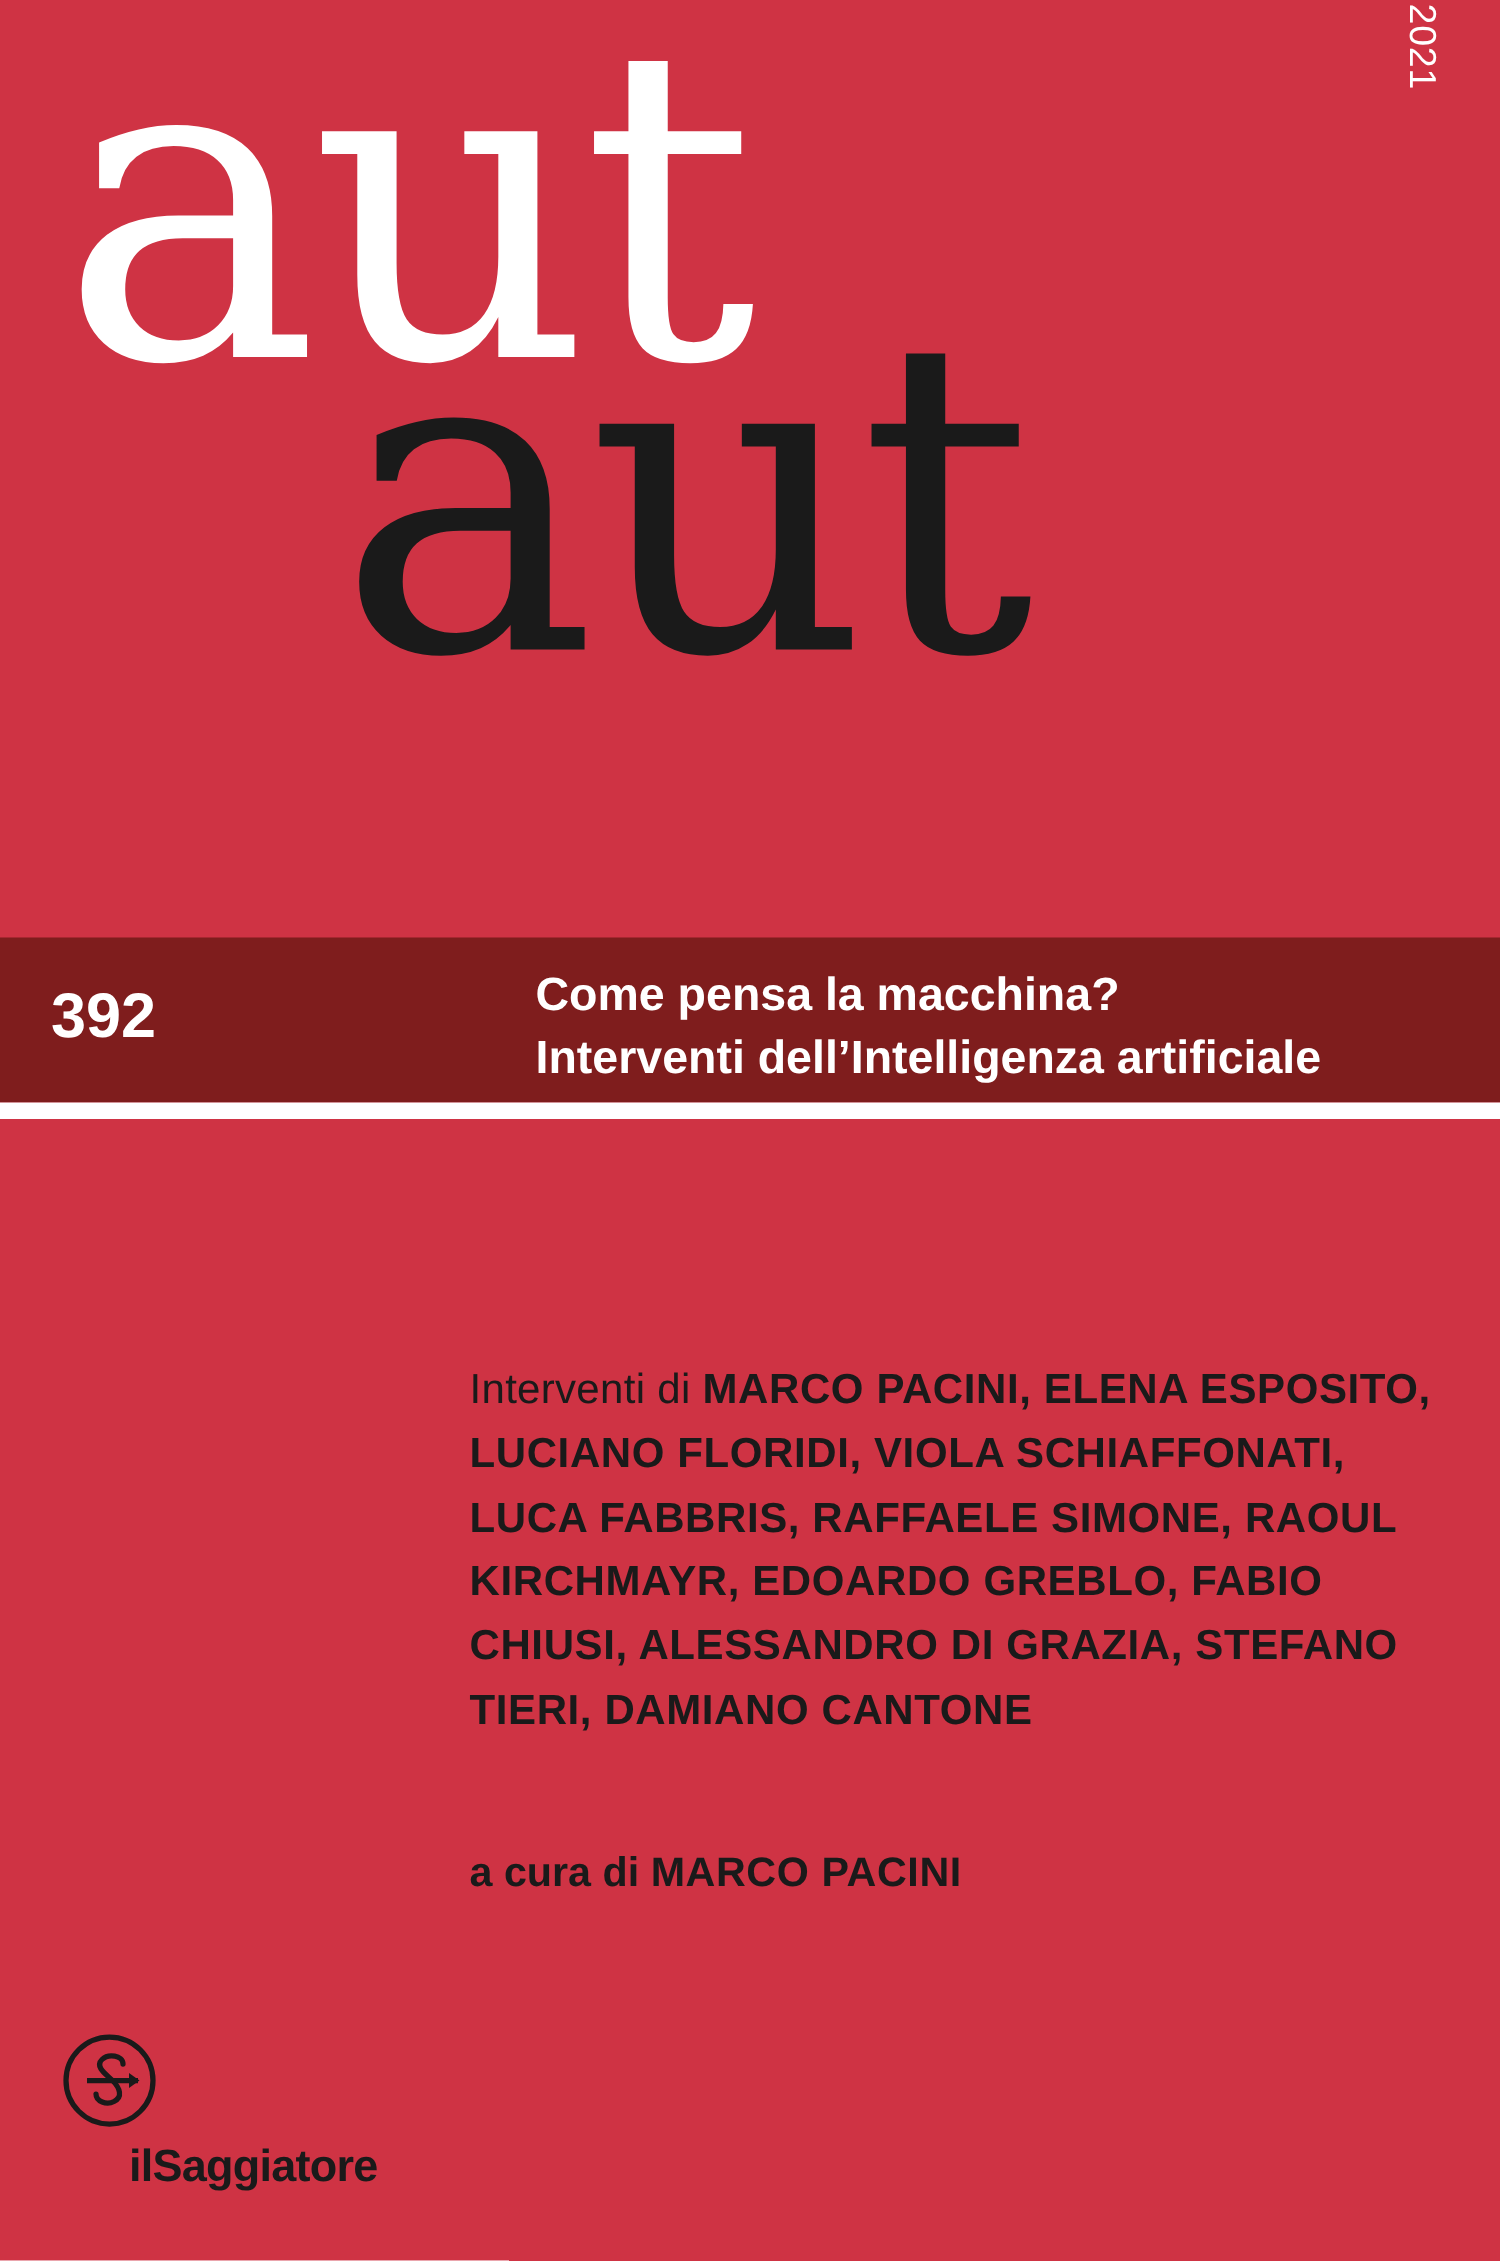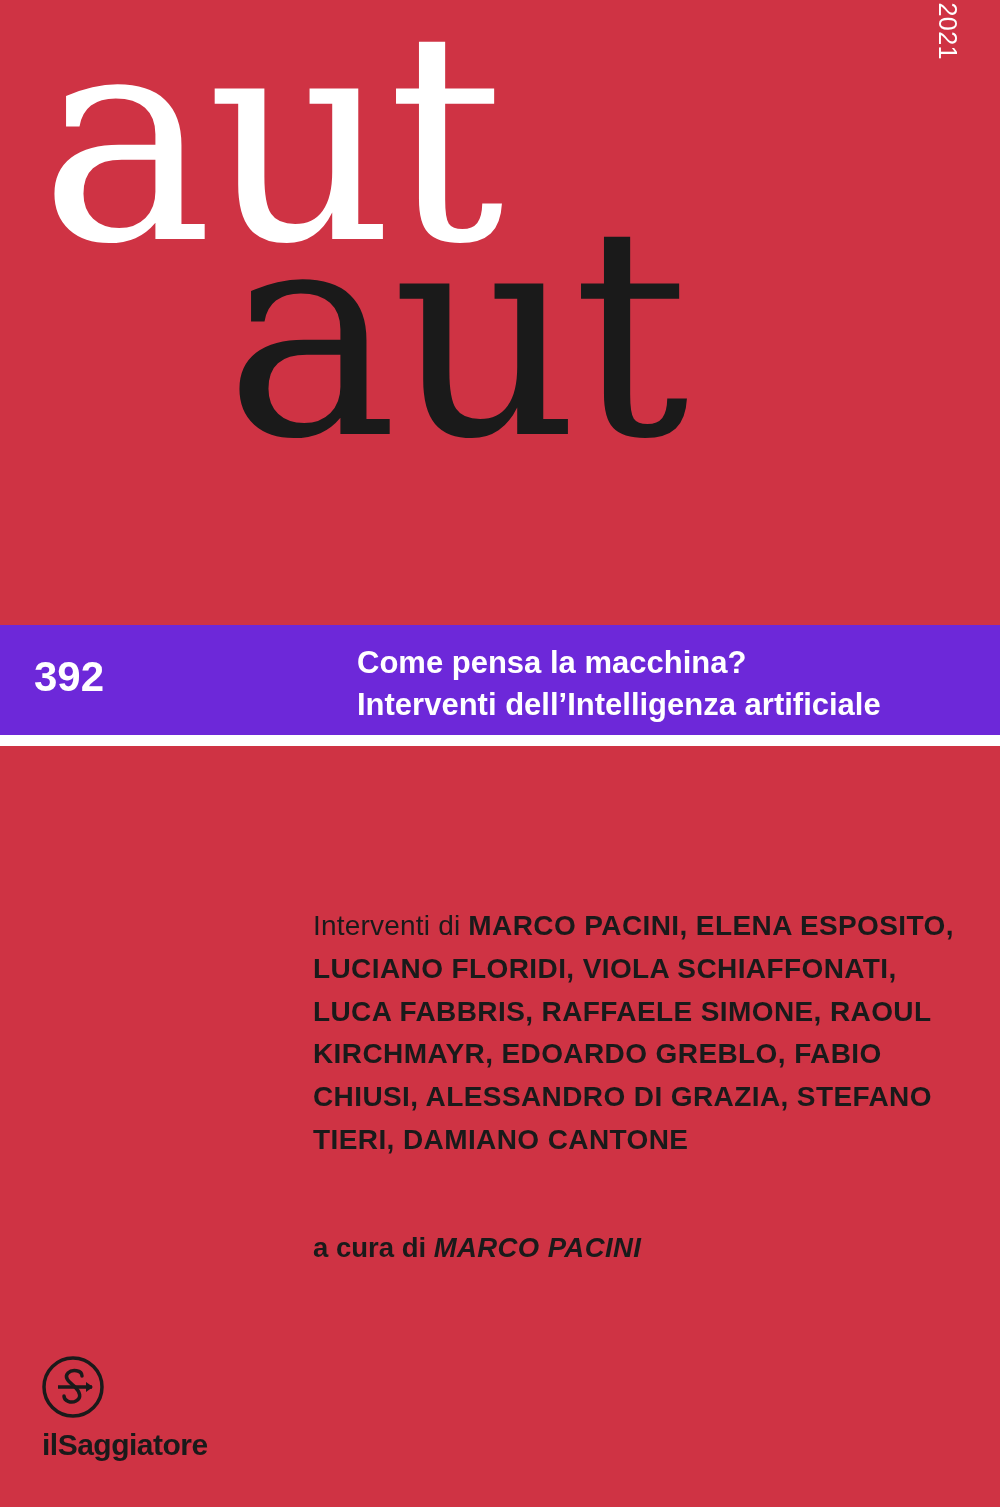--- a/index.html
+++ b/index.html
@@ -59,21 +59,21 @@
     white-space: nowrap;
   }
 
   
   .band {
     position: absolute;
     left: 0;
     top: 625px;
     width: 1000px;
     height: 110px;
-    background: #6d28d9;
+    background: #7f1d1d;
   }
   .band-number {
     position: absolute;
     left: 34px;
     top: 28px;
     font-size: 42px;
     font-weight: bold;
     color: #ffffff;
     letter-spacing: 0px;
   }
@@ -116,40 +116,41 @@
     letter-spacing: 0.4px;
   }
   .editor {
     position: absolute;
     left: 313px;
     top: 1232px;
     font-size: 27.5px;
     color: #1a1a1a;
   }
   .editor .lead { font-weight: 700; }
-  .editor .name { font-weight: bold; letter-spacing: 0.4px; font-style: italic; }
+  .editor .name { font-weight: bold; letter-spacing: 0.4px; }
 
   
   .publisher {
     position: absolute;
     left: 42px;
     bottom: 45px;
     width: 230px;
   }
   .logo-mark {
     width: 62px;
     height: 62px;
     display: block;
   }
   .publisher-name {
     margin-top: 10px;
     font-size: 30px;
     font-weight: bold;
     color: #1a1a1a;
     letter-spacing: -0.5px;
+    margin-left: 44px;
   }
 </style>
 </head>
 <body>
 
 <div class="cover">
 
   <div class="masthead">
     <div class="word word-1">aut</div>
     <div class="word word-2">aut</div>

